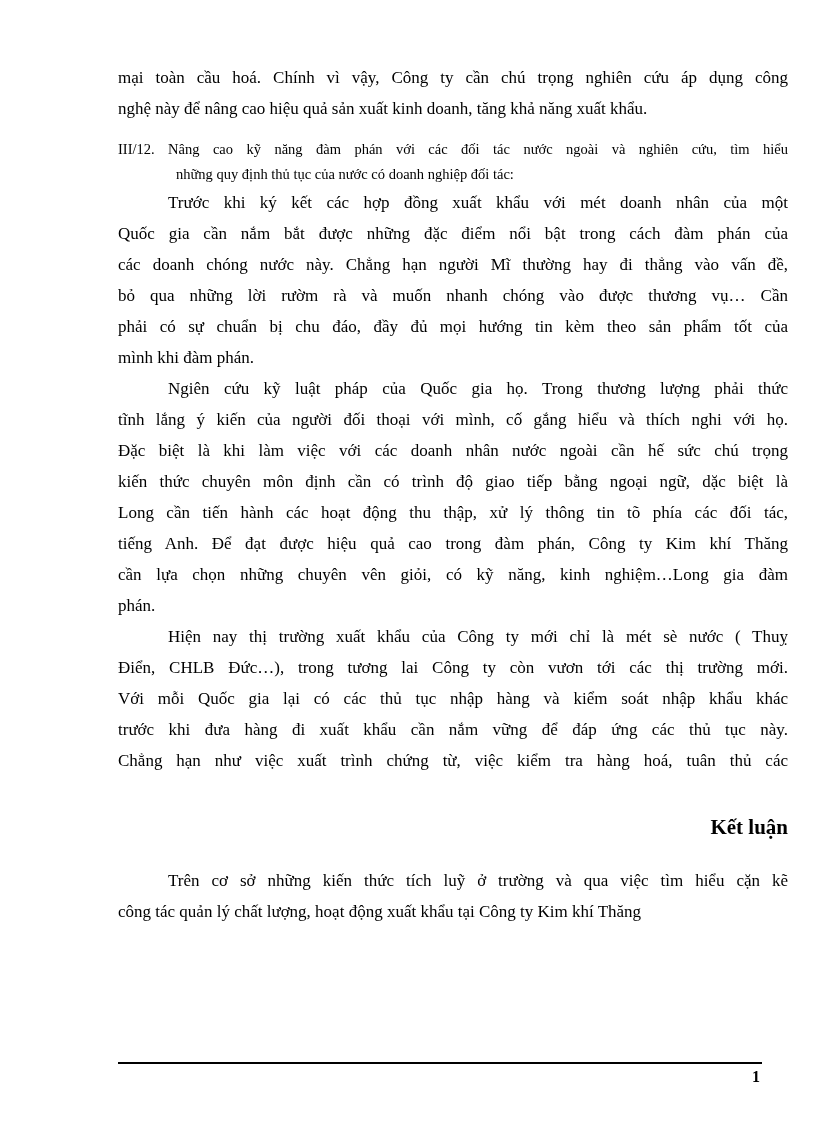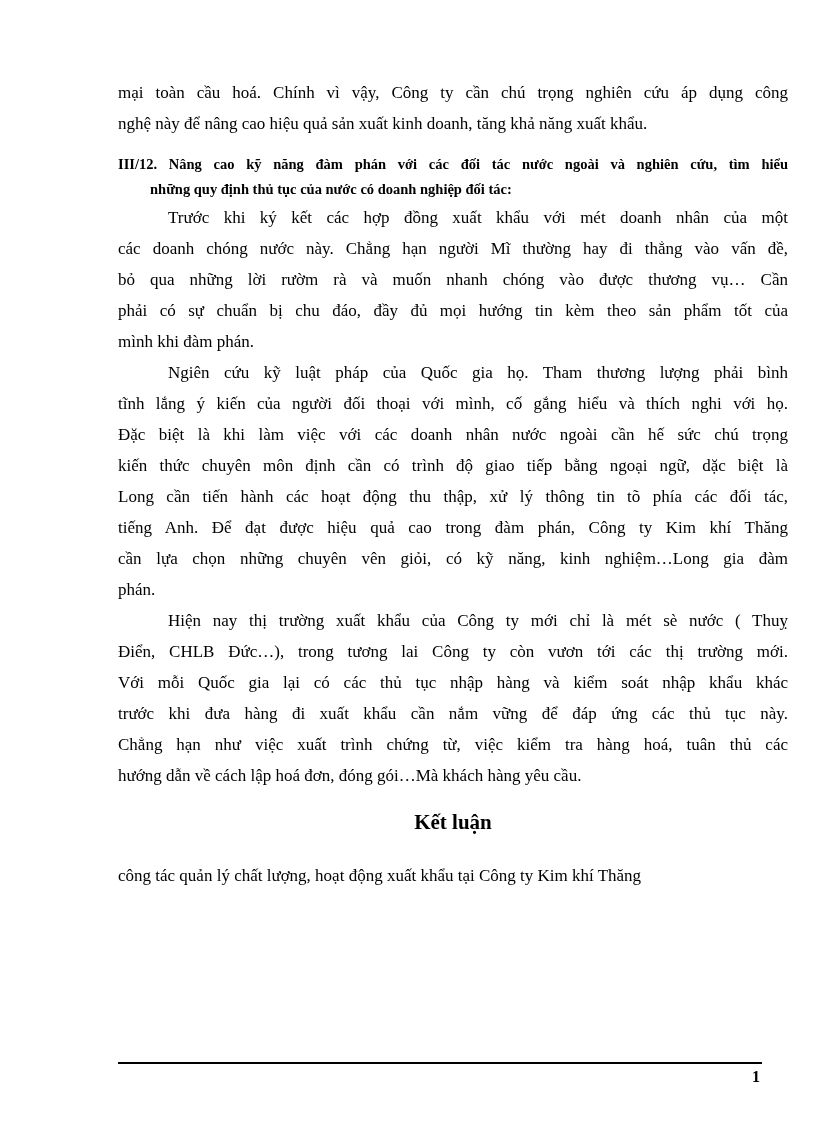--- a/index.html
+++ b/index.html
@@ -17,56 +17,56 @@
   }
   .page {
     position: absolute;
     inset: 0;
     background: #ffffff;
   }
   .content {
     position: absolute;
     left: 118px;
     right: 28px;
-    top: 77px;
+    top: 62px;
   }
   .para { margin: 0; }
   .line {
     font-size: 17px;
     line-height: 31px;
     text-align: justify;
     text-align-last: justify;
     white-space: normal;
   }
   .line.last {
     text-align-last: left;
   }
   .line.indent {
     text-indent: 50px;
   }
   .sec-heading {
     margin-top: 13px;
-    font-weight: bold;
+    font-weight: normal;
   }
   .sec-heading .line {
     font-size: 14.5px;
     line-height: 25px;
   }
   .sec-heading .line.hang {
-    margin-left: 32px;
+    margin-left: 58px;
     text-align: right;
     text-align-last: left;
   }
   .conclusion-heading {
-    margin-top: 16px;
+    margin-top: 36px;
     margin-bottom: 22px;
     font-size: 21px;
     font-weight: bold;
     line-height: 31px;
-    text-align: center;
+    text-align: right;
   }
   .footer {
     position: absolute;
     left: 118px;
     top: 1062px;
     width: 644px;
     border-top: 2px solid #000000;
   }
   .page-number {
     text-align: right;
@@ -88,49 +88,50 @@
       <div class="line last">nghệ này để nâng cao hiệu quả sản xuất kinh doanh, tăng khả năng xuất khẩu.</div>
     </div>
 
     <div class="para sec-heading">
       <div class="line">III/12. Nâng cao kỹ năng đàm phán với các đối tác nước ngoài và nghiên cứu, tìm hiểu</div>
       <div class="line last hang">những quy định thủ tục của nước có doanh nghiệp đối tác:</div>
     </div>
 
     <div class="para">
       <div class="line indent">Trước khi ký kết các hợp đồng xuất khẩu với mét doanh nhân của một</div>
+      <div class="line">Quốc gia cần nắm bắt được những đặc điểm nổi bật trong cách đàm phán của</div>
       <div class="line">các doanh chóng nước này. Chẳng hạn người Mĩ thường hay đi thẳng vào vấn đề,</div>
       <div class="line">bỏ qua những lời rườm rà và muốn nhanh chóng vào được thương vụ… Cần</div>
       <div class="line">phải có sự chuẩn bị chu đáo, đầy đủ mọi hướng tin kèm theo sản phẩm tốt của</div>
       <div class="line last">mình khi đàm phán.</div>
     </div>
 
     <div class="para">
-      <div class="line indent">Ngiên cứu kỹ luật pháp của Quốc gia họ. Tham thương lượng phải bình</div>
+      <div class="line indent">Ngiên cứu kỹ luật pháp của Quốc gia họ. Trong thương lượng phải thức</div>
       <div class="line">tĩnh lắng ý kiến của người đối thoại với mình, cố gắng hiểu và thích nghi với họ.</div>
       <div class="line">Đặc biệt là khi làm việc với các doanh nhân nước ngoài cần hế sức chú trọng</div>
       <div class="line">kiến thức chuyên môn định cần có trình độ giao tiếp bằng ngoại ngữ, dặc biệt là</div>
       <div class="line">Long cần tiến hành các hoạt động thu thập, xử lý thông tin tõ phía các đối tác,</div>
       <div class="line">tiếng Anh. Để đạt được hiệu quả cao trong đàm phán, Công ty Kim khí Thăng</div>
       <div class="line">cần lựa chọn những chuyên vên giỏi, có kỹ năng, kinh nghiệm…Long gia đàm</div>
       <div class="line last">phán.</div>
     </div>
 
     <div class="para">
       <div class="line indent">Hiện nay thị trường xuất khẩu của Công ty mới chỉ là mét sè nước ( Thuỵ</div>
       <div class="line">Điển, CHLB Đức…), trong tương lai Công ty còn vươn tới các thị trường mới.</div>
       <div class="line">Với mỗi Quốc gia lại có các thủ tục nhập hàng và kiểm soát nhập khẩu khác</div>
       <div class="line">trước khi đưa hàng đi xuất khẩu cần nắm vững để đáp ứng các thủ tục này.</div>
       <div class="line">Chẳng hạn như việc xuất trình chứng từ, việc kiểm tra hàng hoá, tuân thủ các</div>
-      <div class="line last">hướng dẫn về cách lập hoá đơn, đóng gói…Mà khách hàng yêu cầu.</div>
     </div>
 
     <div class="conclusion-heading">Kết luận</div>
 
     <div class="para">
+      <div class="line indent">Trên cơ sở những kiến thức tích luỹ ở trường và qua việc tìm hiểu cặn kẽ</div>
       <div class="line last">công tác quản lý chất lượng, hoạt động xuất khẩu tại Công ty Kim khí Thăng</div>
     </div>
 
   </div>
 
   <div class="footer">
     <div class="page-number">1</div>
   </div>
 </div>
 

